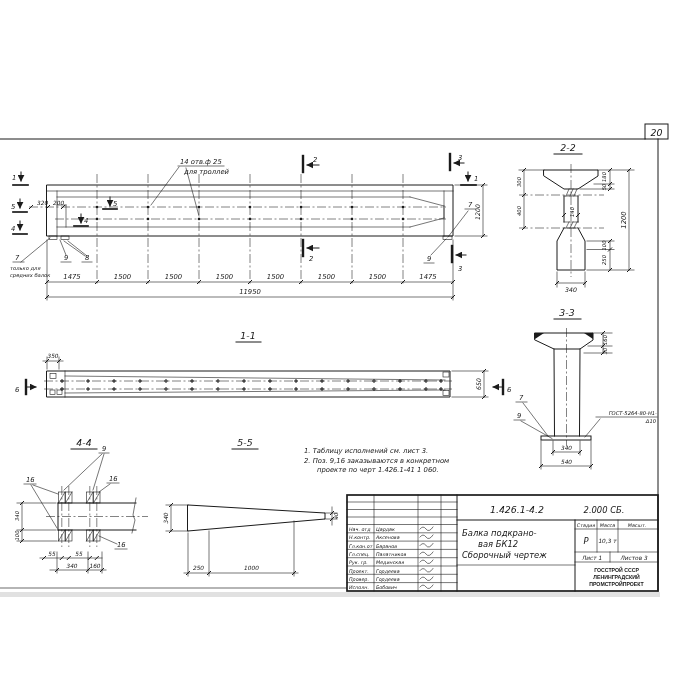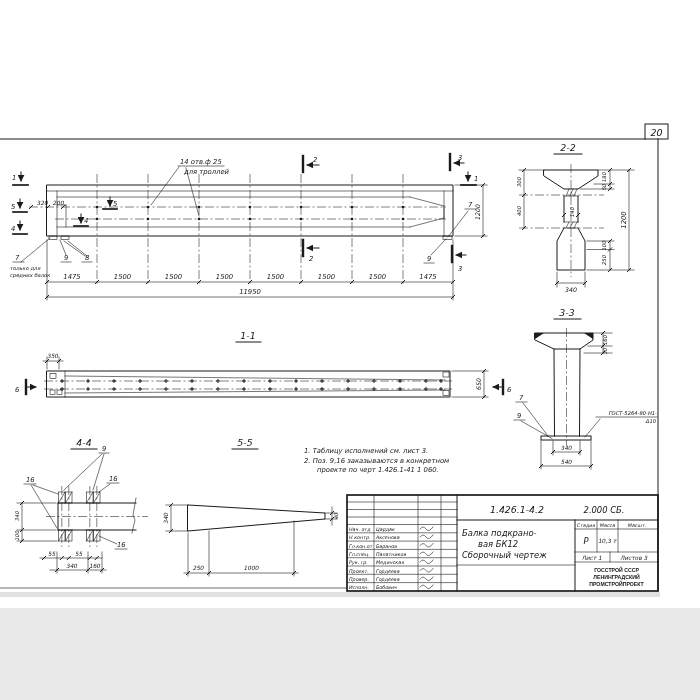--- a/index.html
+++ b/index.html
@@ -1,16 +1,16 @@
 <!DOCTYPE html>
 <html><head>
 <meta charset="utf-8">
 <style>
   html,body{margin:0;padding:0;background:#e8e8e8;}
-  .sheet{position:relative;width:700px;height:608px;background:#ffffff;overflow:hidden;}
+  .sheet{position:relative;width:700px;height:700px;background:#ffffff;overflow:hidden;}
   svg{display:block;}
   .ln{stroke:#1b1b1b;stroke-width:1;fill:none;stroke-linecap:square;}
   .lt{stroke-width:.6;}
   .lk{stroke-width:1.7;}
   .cut{stroke-width:2.4;}
   .cl{stroke:#1b1b1b;stroke-width:.55;fill:none;stroke-dasharray:9 2.5 2 2.5;}
   .tick{stroke:#1b1b1b;stroke-width:1;fill:none;}
   .fl{fill:#1b1b1b;stroke:none;}
   text{font-family:"DejaVu Sans","Liberation Sans",sans-serif;font-style:italic;fill:#161616;font-size:7px;}
   .s5{font-size:5.2px;}.s55{font-size:5.8px;}.s6{font-size:6.2px;}.s65{font-size:6.8px;}

